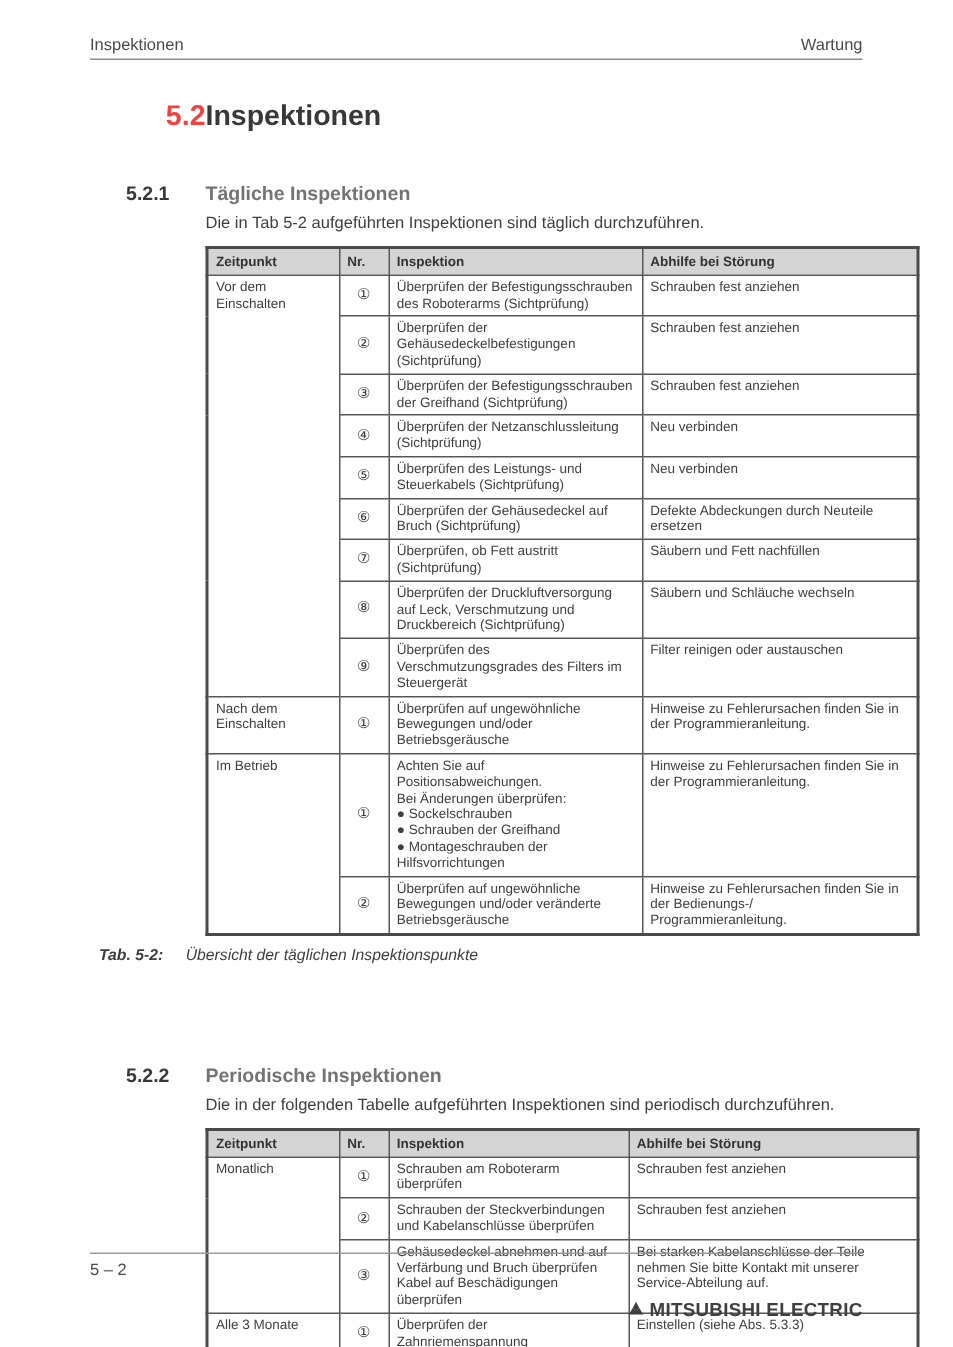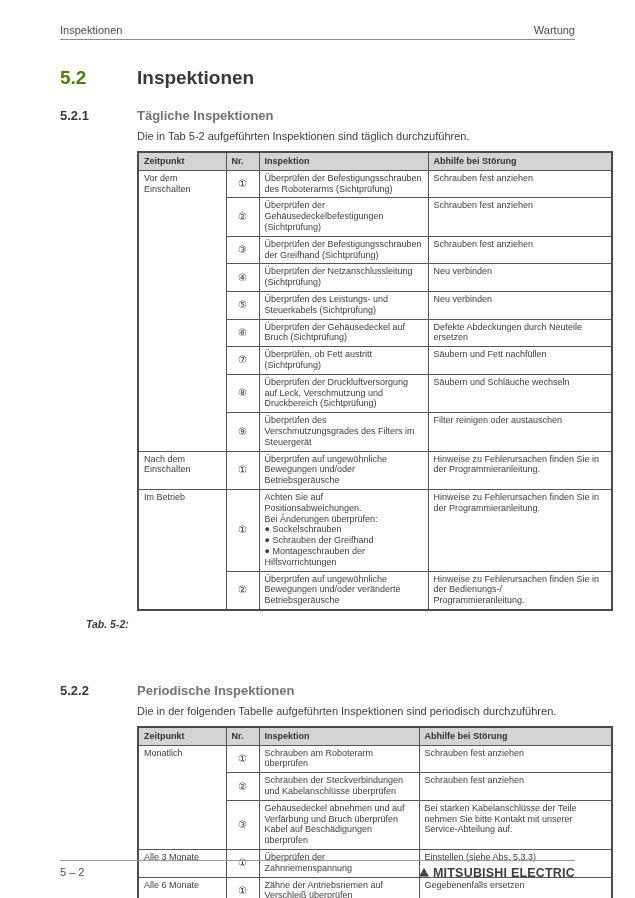--- a/index.html
+++ b/index.html
@@ -14,24 +14,24 @@
   
   .page-header{
     display:flex;justify-content:space-between;
     padding:24px 60px 0 60px;
     font-size:11px;color:#4a4a4a;
   }
   .header-rule{margin:3px 60px 0 60px;border-top:1px solid #8d8d8d;height:0;}
 
   
   .h1-row{display:flex;align-items:baseline;margin:27px 60px 0 60px;}
-  .h1-num{width:77px;flex:0 0 77px;font-size:19px;font-weight:bold;color:#4d7c0f;}
+  .h1-num{width:77px;flex:0 0 77px;font-size:19px;font-weight:bold;color:#ef4444;text-align:right;}
   .h1-title{font-size:19px;font-weight:bold;color:#383838;}
 
-  .h2-row{display:flex;align-items:baseline;margin:19px 60px 0 60px;}
+  .h2-row{display:flex;align-items:baseline;margin:32px 60px 0 60px;text-align:center;}
   .h2-num{width:77px;flex:0 0 77px;font-size:13px;font-weight:bold;color:#383838;}
   .h2-title{font-size:13px;font-weight:bold;color:#737373;}
 
   .intro{margin:7px 60px 0 137px;font-size:11px;color:#3e3e3e;}
 
   
   table.tbl{
     margin:9px 0 0 137px;
     width:476px;
     border-collapse:collapse;
@@ -53,31 +53,31 @@
   .tbl th{
     background:#d4d4d4;
     font-weight:bold;
     padding:3px 5px;
     color:#333333;
   }
   .tbl td.nr{text-align:center;vertical-align:middle;font-size:10px;padding:1px;}
   .tbl td.zeit{white-space:pre-line;}
 
   
-  .caption{display:flex;gap:15px;margin:7px 60px 0 86px;font-size:10.5px;font-style:italic;color:#3e3e3e;}
+  .caption{display:flex;gap:15px;margin:7px 60px 0 66px;font-size:10.5px;font-style:italic;color:#3e3e3e;}
   .caption .lbl{font-weight:bold;}
 
   .gap-lg{height:34px;}
 
   
   .page-footer{position:absolute;left:60px;right:60px;bottom:18px;}
   .footer-rule{border-top:1px solid #9a9a9a;height:0;margin-bottom:5px;}
   .footer-row{display:flex;justify-content:space-between;align-items:flex-start;}
   .page-num{font-size:11px;color:#4a4a4a;}
-  .brand{display:flex;align-items:center;gap:2px;font-size:12.5px;font-weight:bold;color:#3f3f3f;letter-spacing:0.2px;}
+  .brand{display:flex;align-items:center;gap:2px;font-size:12.5px;font-weight:bold;color:#3f3f3f;letter-spacing:0.2px;margin-top:25px;}
   .brand svg{display:block;}
 </style>
 </head>
 <body>
 
 <div class="page-header">
   <span>Inspektionen</span>
   <span>Wartung</span>
 </div>
 <div class="header-rule"></div>
@@ -177,20 +177,21 @@
         <td class="nr">②</td>
         <td class="insp">Überprüfen auf ungewöhnliche Bewegungen und/oder veränderte Betriebsgeräusche</td>
         <td class="abh">Hinweise zu Fehlerursachen finden Sie in der Bedienungs-/
 Programmieranleitung.</td>
       </tr>
     </tbody>
   </table>
 
 <div class="caption">
   <span class="lbl">Tab. 5-2:</span>
+  <span>Übersicht der täglichen Inspektionspunkte</span>
 </div>
 
 <div class="gap-lg"></div>
 
 <div class="h2-row">
   <span class="h2-num">5.2.2</span>
   <span class="h2-title">Periodische Inspektionen</span>
 </div>
 <p class="intro">Die in der folgenden Tabelle aufgeführten Inspektionen sind periodisch durchzuführen.</p>
 

